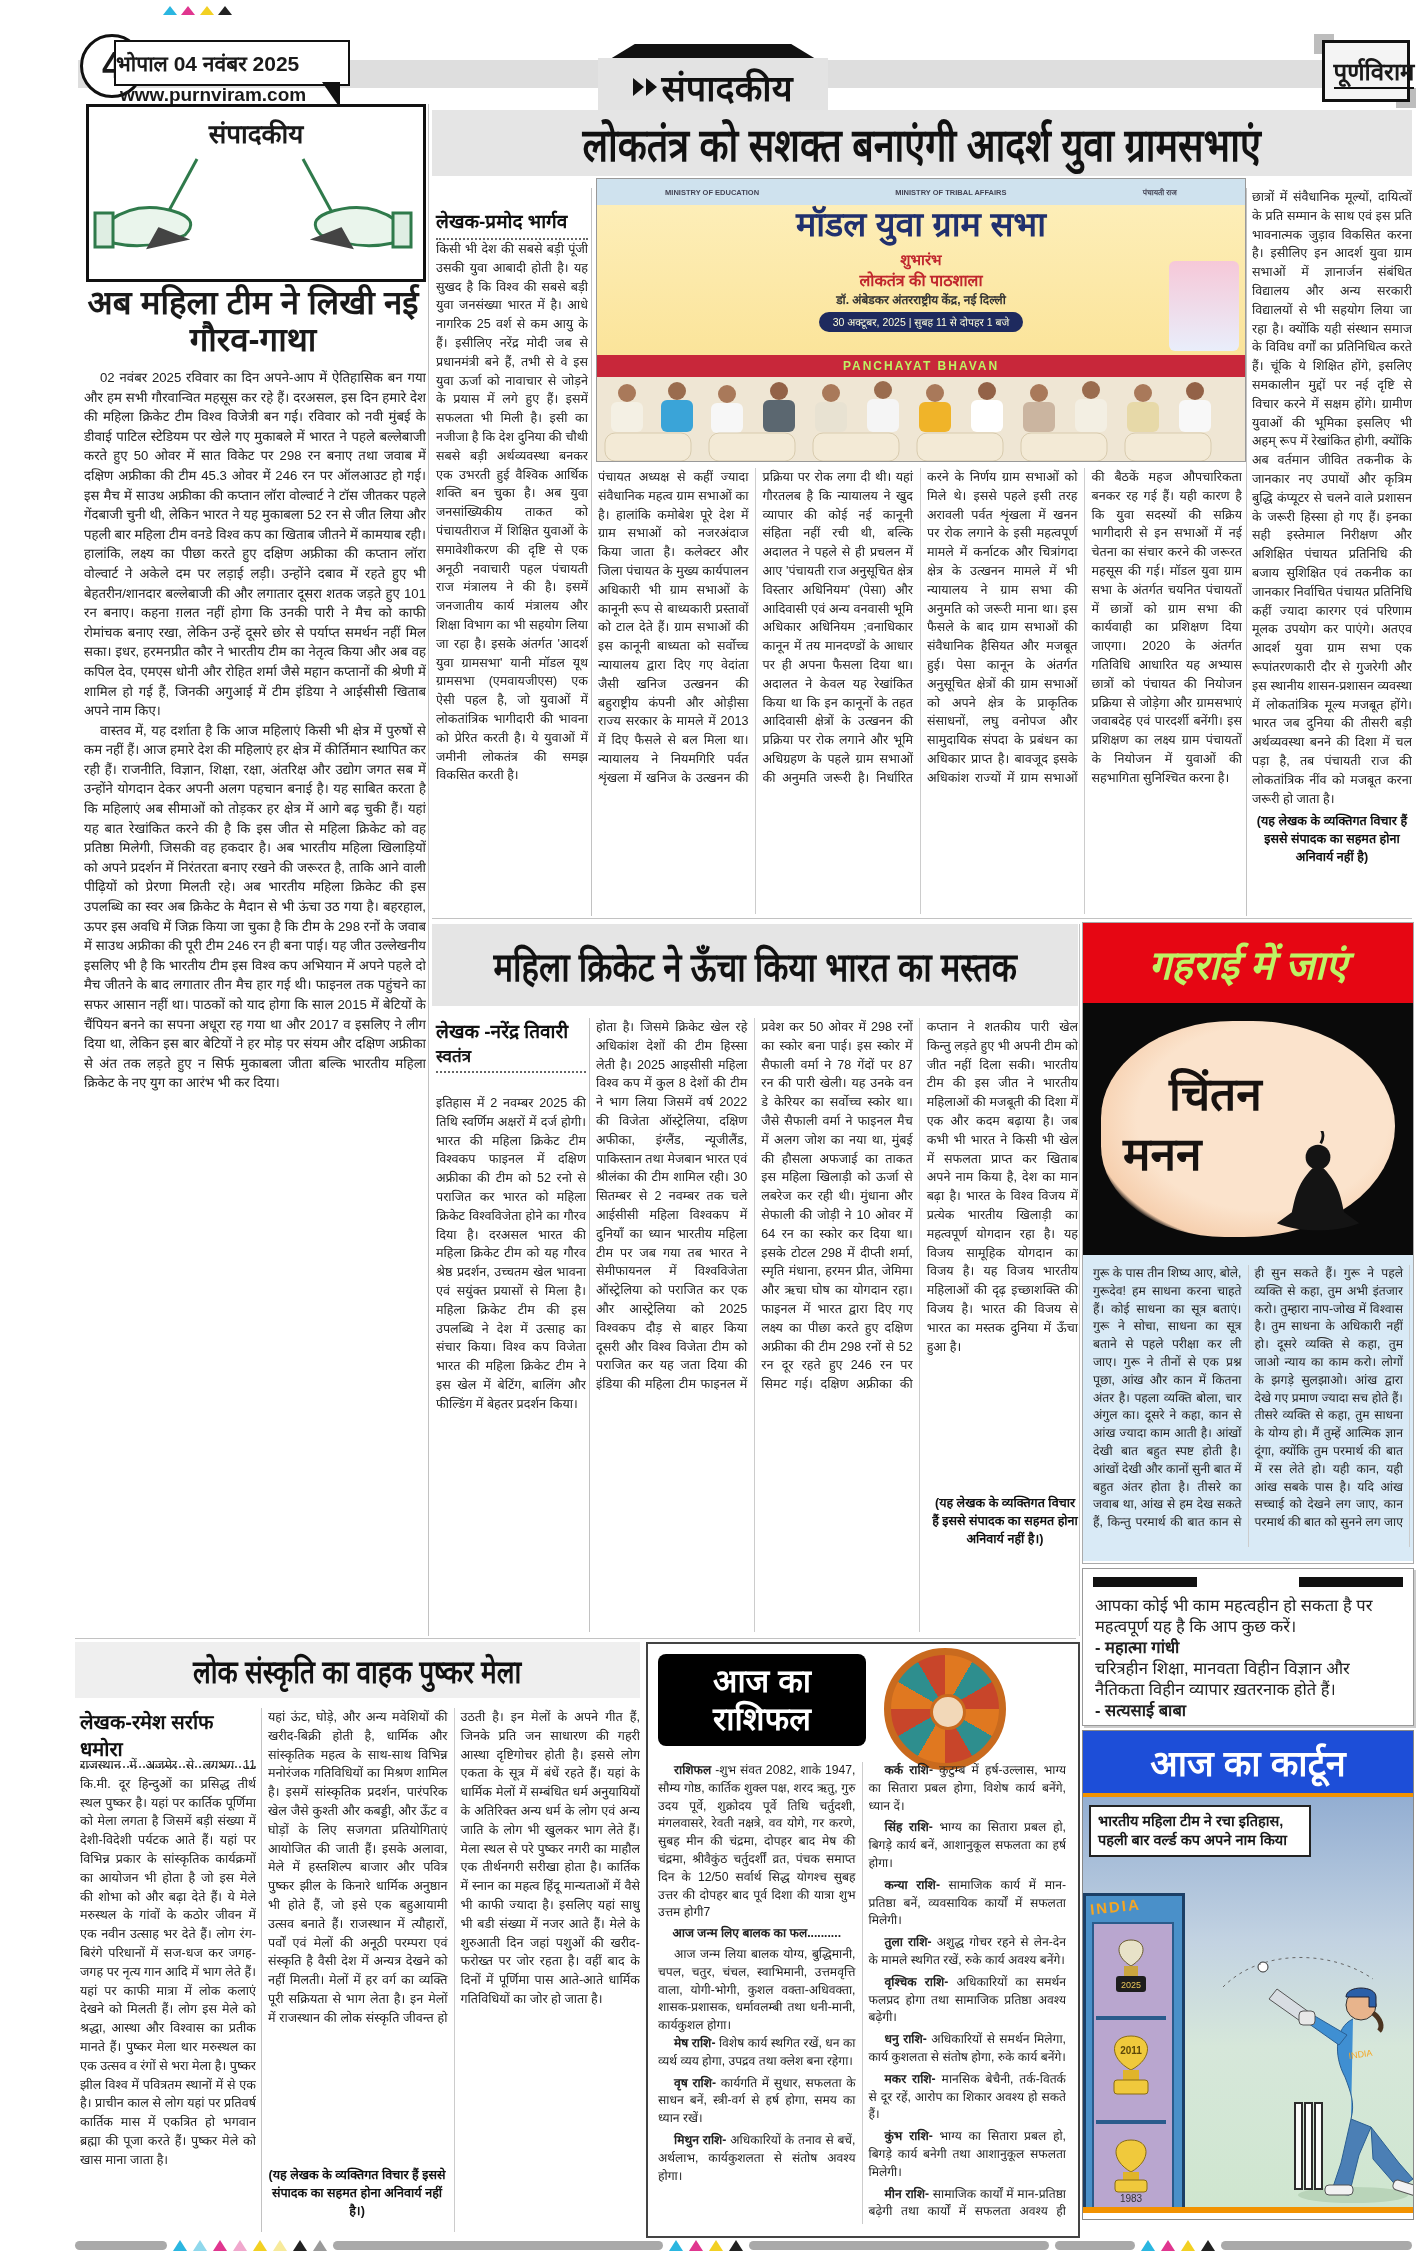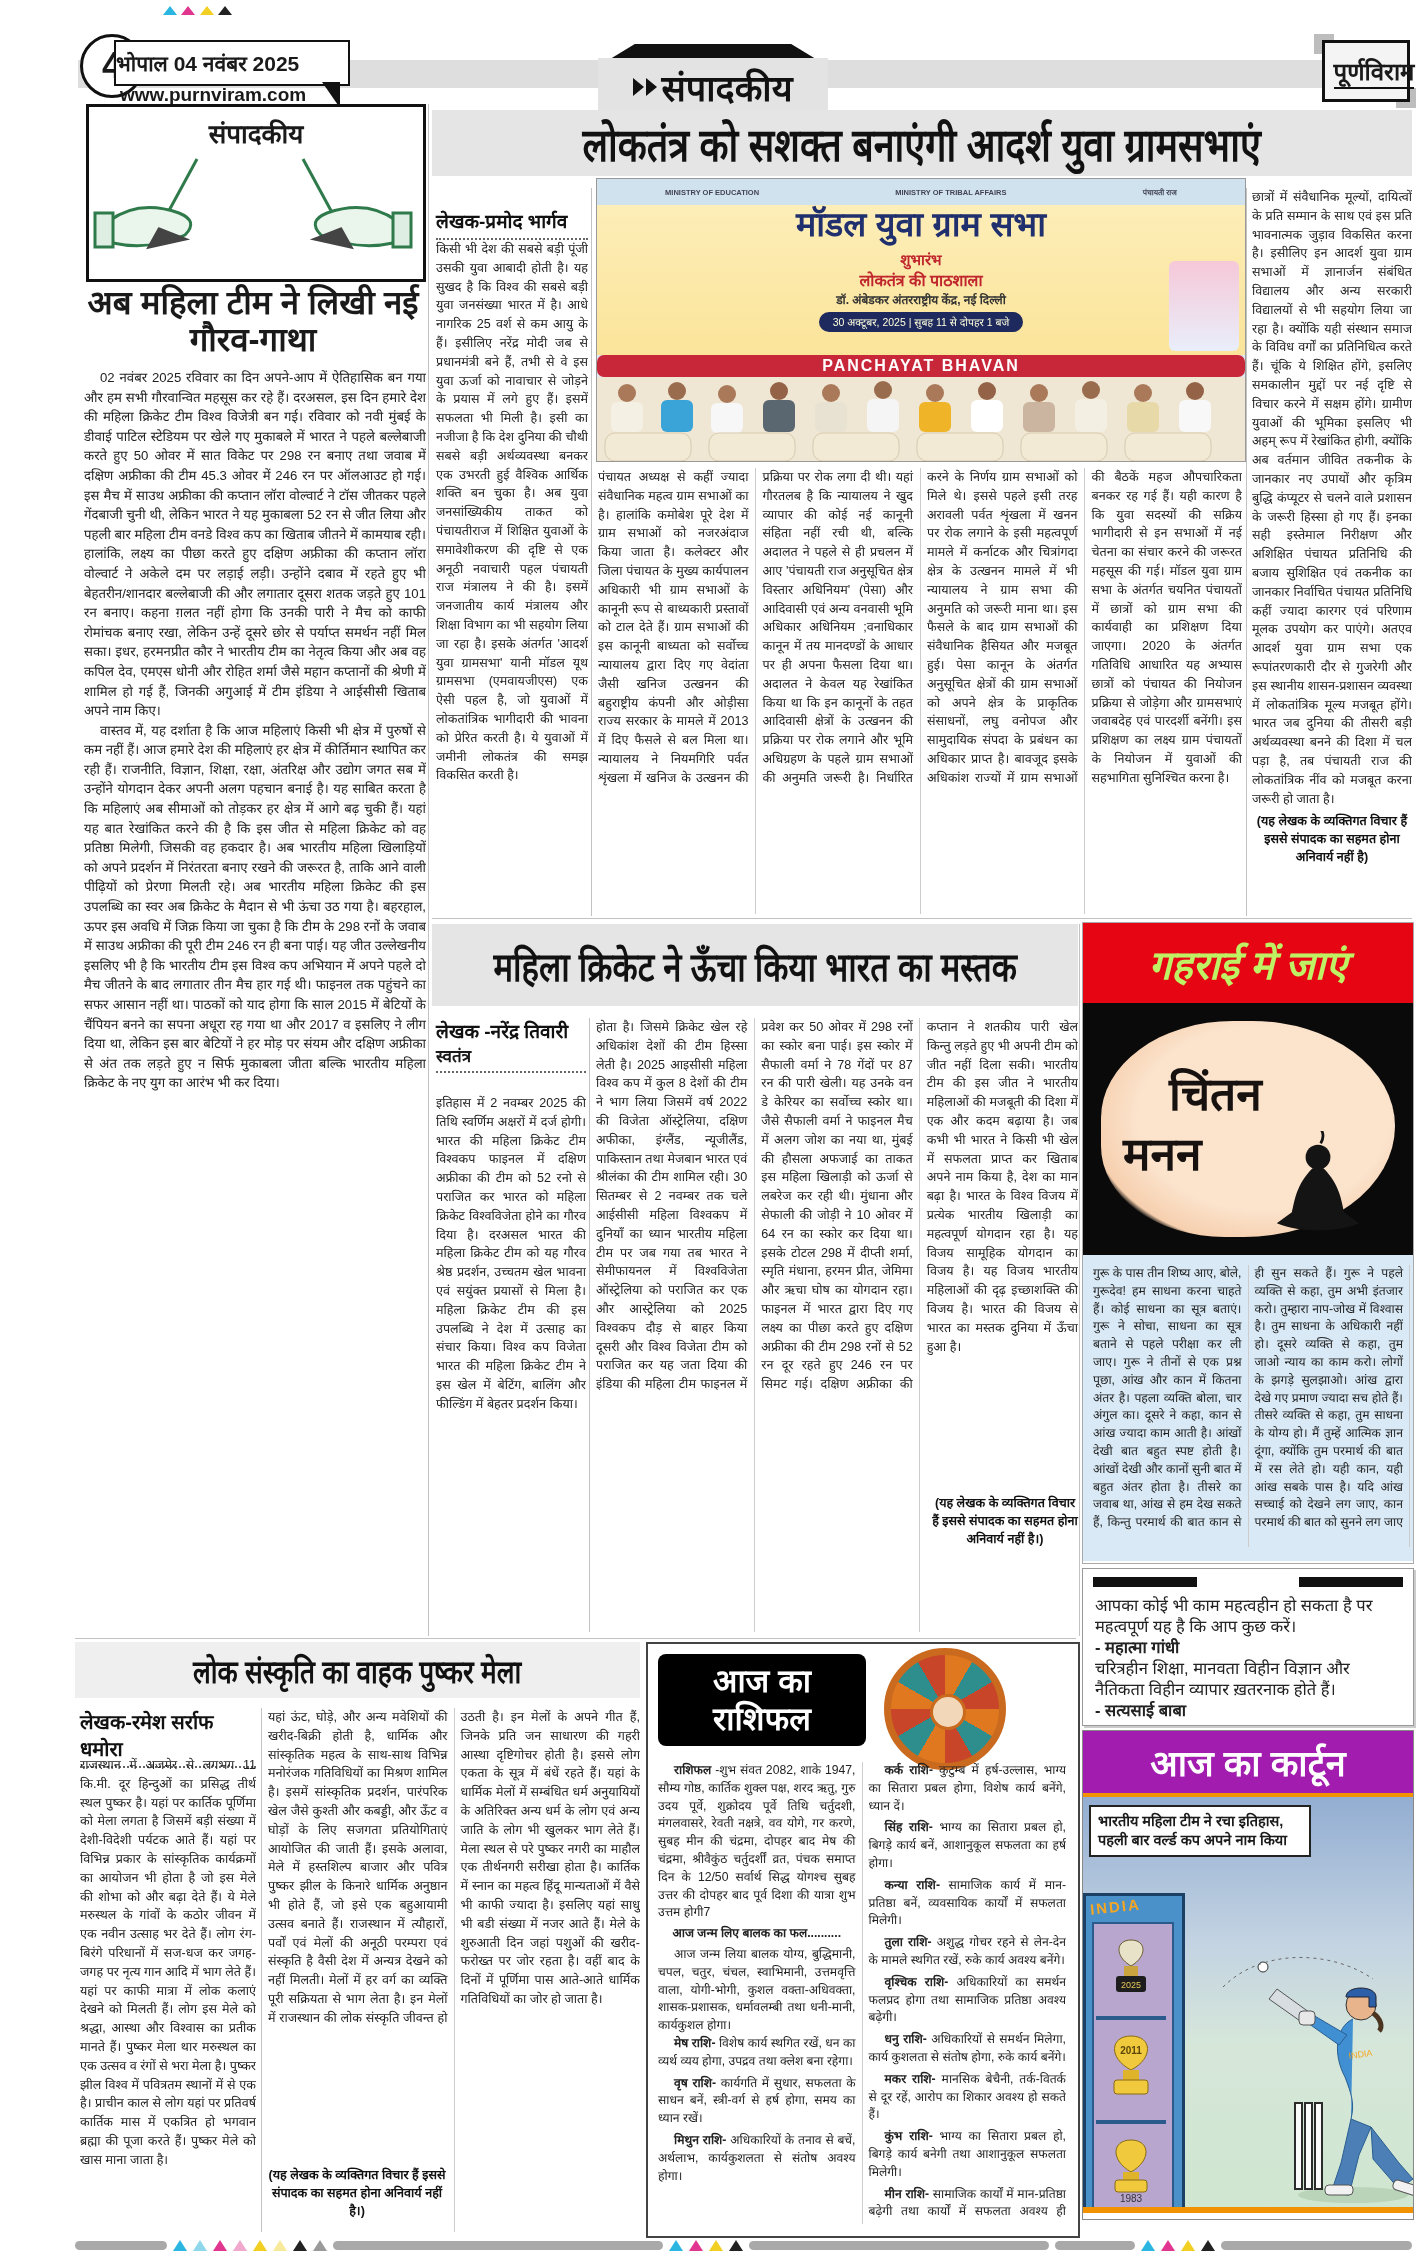--- a/index.html
+++ b/index.html
@@ -112,21 +112,21 @@
       <span>पंचायती राज</span>
     </div>
     <div style="height:150px;background:linear-gradient(180deg,#fdeeb8,#fbe49a);text-align:center;position:relative;">
       <div style="color:#20306e;font-weight:800;font-size:34px;line-height:38px;">मॉडल युवा ग्राम सभा</div>
       <div style="color:#c0262d;font-weight:800;font-size:15px;padding-top:6px;">शुभारंभ</div>
       <div style="color:#c0262d;font-weight:800;font-size:16px;">लोकतंत्र की पाठशाला</div>
       <div style="color:#333;font-weight:700;font-size:12px;">डॉ. अंबेडकर अंतरराष्ट्रीय केंद्र, नई दिल्ली</div>
       <div style="display:inline-block;margin-top:4px;background:#1e2a5e;color:#ffd;border-radius:12px;font-size:10.5px;padding:3px 14px;">30 अक्टूबर, 2025  |  सुबह 11 से दोपहर 1 बजे</div>
       <div style="position:absolute;right:6px;bottom:4px;width:70px;height:90px;background:linear-gradient(180deg,#f6c8d8,#e9eefb);border-radius:6px;"></div>
     </div>
-    <div style="height:22px;background:#c8273a;color:#ffffff;font-weight:800;font-size:16px;display:flex;align-items:center;justify-content:center;letter-spacing:2px;border-radius:7px;">PANCHAYAT BHAVAN</div>
+    <div style="height:22px;background:#c8273a;color:#bef264;font-weight:800;font-size:12px;display:flex;align-items:center;justify-content:center;letter-spacing:2px;">PANCHAYAT BHAVAN</div>
     <svg width="648" height="84" viewBox="0 0 648 84">
       <rect width="648" height="84" fill="#efe6d4"></rect>
       <g>
         <circle cx="30" cy="16" r="9" fill="#a9795a"></circle>
           <rect x="14" y="25" width="32" height="30" rx="6" fill="#f4f0e4"></rect>
         <circle cx="80" cy="14" r="9" fill="#9a6c4e"></circle>
           <rect x="64" y="23" width="32" height="32" rx="6" fill="#3aa4d8"></rect>
         <circle cx="130" cy="17" r="9" fill="#a9795a"></circle>
           <rect x="114" y="26" width="32" height="30" rx="6" fill="#f7f7f7"></rect>
         <circle cx="182" cy="14" r="9" fill="#936247"></circle>
@@ -212,21 +212,21 @@
     <div style="position:absolute;right:10px;top:8px;width:104px;height:10px;background:#111;"></div>
     <div style="padding:26px 12px 0 12px;font-size:16.5px;line-height:21px;color:#222;">
       <div>आपका कोई भी काम महत्वहीन हो सकता है पर महत्वपूर्ण यह है कि आप कुछ करें।</div>
       <div style="font-weight:800;">- महात्मा गांधी</div>
       <div>चरित्रहीन शिक्षा, मानवता विहीन विज्ञान और नैतिकता विहीन व्यापार ख़तरनाक होते हैं।</div>
       <div style="font-weight:800;">- सत्यसाई बाबा</div>
     </div>
   </div>
 
   <div class="abs" style="left:1082px;top:1730px;width:330px;height:488px;border:1px solid #888;">
-    <div style="height:62px;background:#a21caf;border-bottom:4px solid #f29200;display:flex;align-items:center;justify-content:center;">
+    <div style="height:62px;background:#1d4ed8;border-bottom:4px solid #f29200;display:flex;align-items:center;justify-content:center;">
       <span style="color:#fff;font-weight:800;font-size:36px;">आज का कार्टून</span>
     </div>
     <div style="position:relative;height:416px;background:linear-gradient(180deg,#93aed2 0%,#c3d3e2 35%,#d6e7da 60%,#cfe6cf 100%);overflow:hidden;">
       <div style="position:absolute;left:6px;top:8px;width:204px;background:#fff;border:2px solid #222;font-weight:800;font-size:14.5px;line-height:19px;padding:5px 7px;">
         <div>भारतीय महिला टीम ने रचा इतिहास,</div>
         <div>पहली बार वर्ल्ड कप अपने नाम किया</div>
       </div>
 
       <div style="position:absolute;left:0px;top:96px;width:96px;height:320px;background:#4a90c9;border:3px solid #1c3f66;">
         <div style="position:absolute;left:4px;top:2px;color:#f5a623;font-weight:800;font-size:15px;letter-spacing:2px;transform:rotate(-6deg);">INDIA</div>

